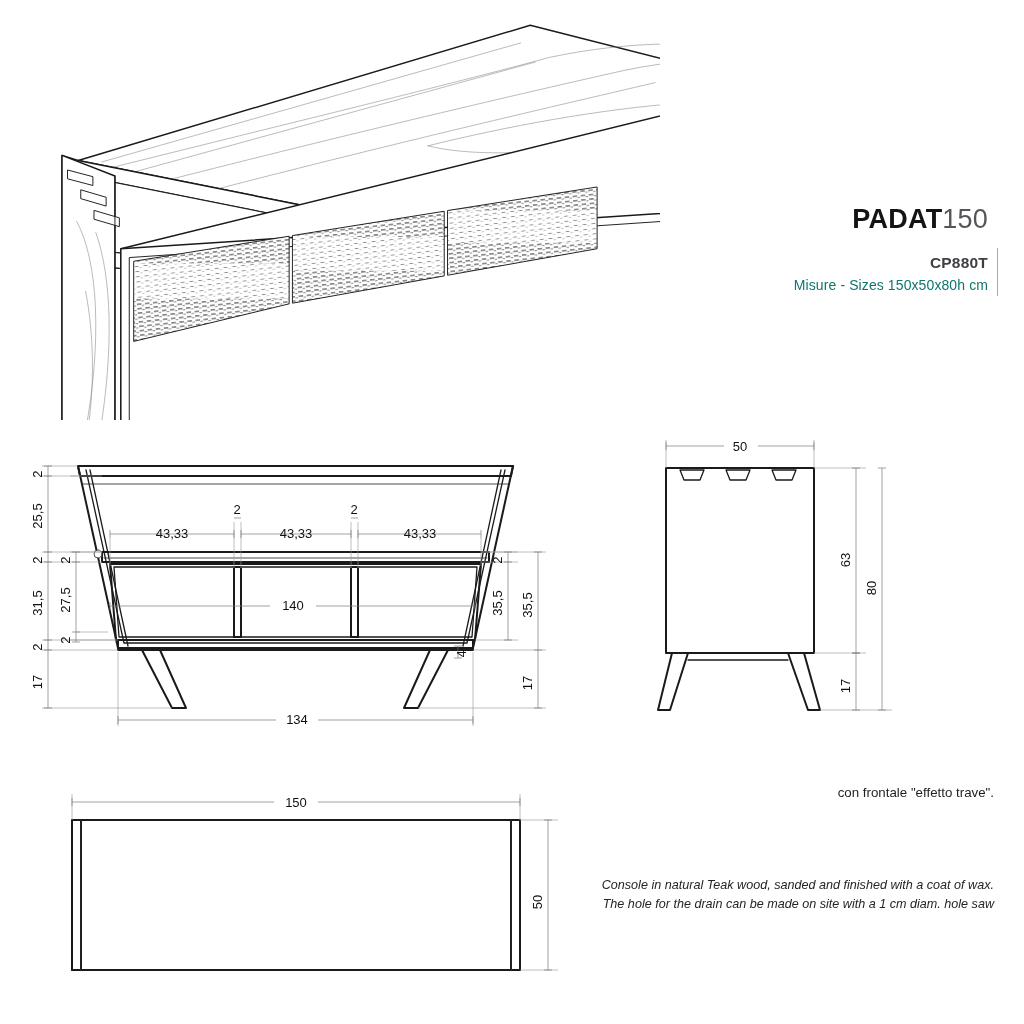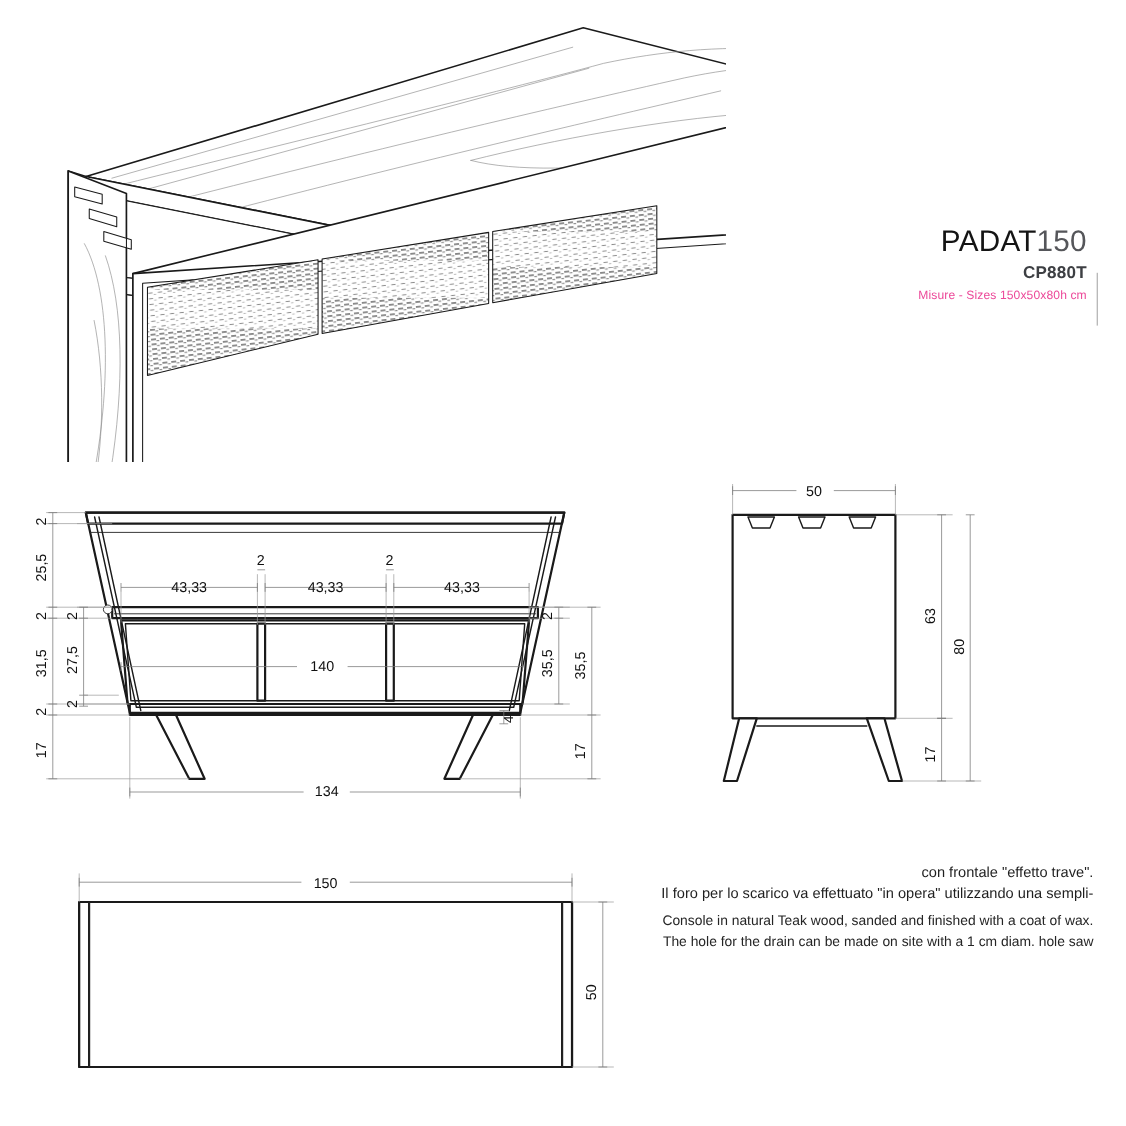--- a/index.html
+++ b/index.html
@@ -39,32 +39,32 @@
     top: 205px;
     width: 300px;
     text-align: right;
   }
   .tb-model {
     font-size: 27px;
     letter-spacing: 0.2px;
     line-height: 1.05;
     white-space: nowrap;
   }
-  .tb-model .bold { font-weight: normal; color: #141414; }
+  .tb-model .bold { font-weight: bold; color: #141414; }
   .tb-model .light { font-weight: normal; color: #55565a; }
   .tb-code {
     font-size: 15.5px;
     font-weight: bold;
     color: #3d3f43;
-    margin-top: 7px;
+    margin-top: 21px;
     letter-spacing: 0.2px;
   }
   .tb-sizes {
-    font-size: 11px;
-    color: #ec4899;
+    font-size: 14px;
+    color: #0f766e;
     margin-top: 5px;
     letter-spacing: 0.1px;
   }
   .tb-rule {
     position: absolute;
     right: 26px;
     top: 248px;
     width: 1px;
     height: 48px;
     background: #a8a8a8;
@@ -77,24 +77,25 @@
     text-align: right;
     color: #1f1f1f;
   }
   .desc-it {
     top: 784px;
     width: 450px;
     font-size: 13.3px;
     line-height: 1.42;
   }
   .desc-en {
-    top: 828px;
+    top: 876px;
     width: 450px;
     font-size: 12.6px;
     line-height: 1.5;
+    font-style: italic;
     color: #252525;
   }
   .desc p { margin: 0; }
 
   
   .dimtxt {
     font-family: "Liberation Sans", sans-serif;
     font-size: 13px;
     fill: #111111;
   }
@@ -483,21 +484,20 @@
 
   <div class="titleblock">
     <div class="tb-model"><span class="bold">PADAT</span><span class="light">150</span></div>
     <div class="tb-code">CP880T</div>
     <div class="tb-sizes">Misure - Sizes 150x50x80h cm</div>
   </div>
   <div class="tb-rule"></div>
 
   <div class="desc desc-it">
     <p>con frontale "effetto trave".</p>
-    <p>Il foro per lo scarico va effettuato "in opera" utilizzando una sempli-</p>
   </div>
 
   <div class="desc desc-en">
     <p>Console in natural Teak wood, sanded and finished with a coat of wax.</p>
     <p>The hole for the drain can be made on site with a 1 cm diam. hole saw</p>
   </div>
 
 </div>
 
 </body></html>

